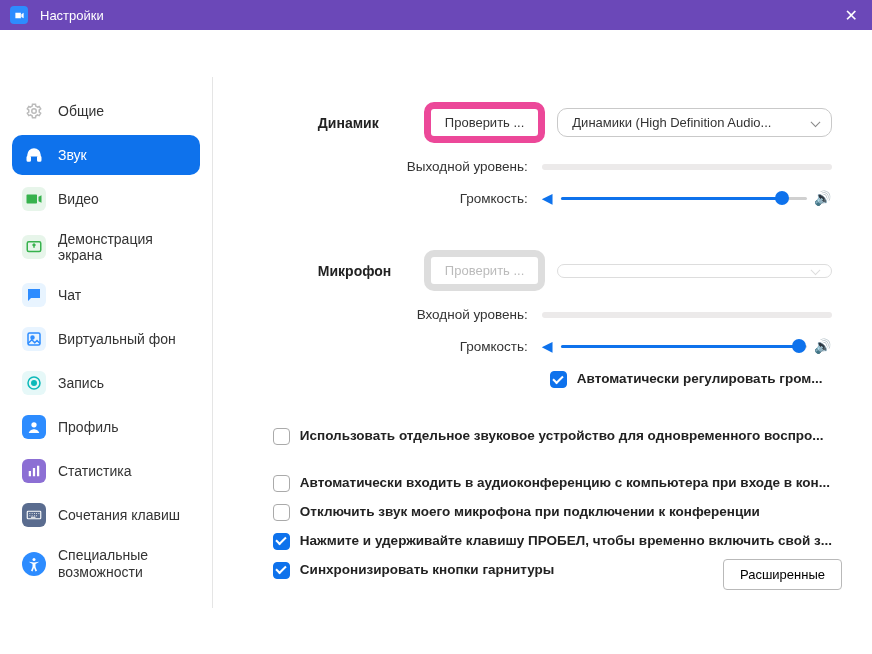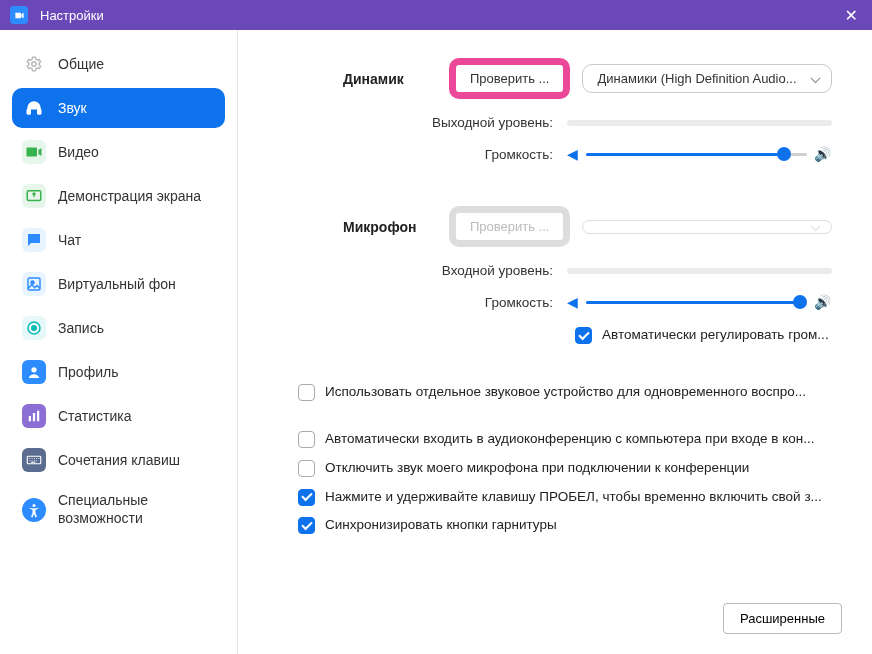--- a/index.html
+++ b/index.html
@@ -2,21 +2,21 @@
 <html><head>
 <meta charset="utf-8">
 <style>
   * { box-sizing: border-box; margin: 0; padding: 0; font-family: -apple-system, BlinkMacSystemFont, "Segoe UI", Arial, sans-serif; }
   body { width: 872px; height: 654px; background: #fff; overflow: hidden; }
   .titlebar { height: 30px; background: #6b48b8; display: flex; align-items: center; padding: 0 10px; color: #fff; font-size: 13px; justify-content: space-between; }
   .titlebar-left { display: flex; align-items: center; gap: 12px; }
   .app-icon { width: 18px; height: 18px; background: #2d8cff; border-radius: 4px; display: flex; align-items: center; justify-content: center; }
   .app-icon svg { width: 11px; height: 11px; fill: #fff; }
   .close-btn { cursor: pointer; font-size: 16px; padding: 0 4px; }
-  .content { display: flex; height: 624px; }
+  .content { display: flex; height: 624px; align-items: center; }
   .sidebar { width: 238px; border-right: 1px solid #e5e5e5; padding: 14px 12px; }
   .sidebar-item { display: flex; align-items: center; gap: 12px; padding: 8px 10px; border-radius: 10px; cursor: pointer; font-size: 14px; color: #333; margin-bottom: 4px; }
   .sidebar-item.active { background: #0e72ec; color: #fff; }
   .sidebar-item.active .side-icon svg { fill: #fff; stroke: #fff; }
   .side-icon { width: 24px; height: 24px; display: flex; align-items: center; justify-content: center; border-radius: 6px; flex-shrink: 0; }
   .side-icon svg { width: 18px; height: 18px; }
   .main { flex: 1; padding: 28px 40px 20px 60px; position: relative; display: flex; flex-direction: column; }
   .row { display: flex; align-items: center; margin-bottom: 16px; }
   .section-label { width: 106px; font-weight: 600; font-size: 14px; color: #222; }
   .label-right { width: 210px; text-align: right; font-size: 13.5px; color: #333; padding-right: 14px; }
@@ -31,21 +31,21 @@
   .vol-icon { color: #0e72ec; font-size: 14px; }
   .vol-icon.muted { color: #999; }
   .slider { flex: 1; height: 3px; background: #d0d0d0; border-radius: 2px; position: relative; cursor: pointer; }
   .slider .fill { position: absolute; left: 0; top: 0; bottom: 0; background: #0e72ec; border-radius: 2px; }
   .slider .thumb { position: absolute; top: 50%; width: 14px; height: 14px; background: #0e72ec; border-radius: 50%; transform: translate(-50%, -50%); }
   .checkbox-row { display: flex; align-items: flex-start; gap: 10px; font-size: 13.5px; color: #222; margin-bottom: 10px; padding-left: 0; }
   .checkbox-row.indent { padding-left: 232px; }
   .checkbox { width: 17px; height: 17px; border: 1.5px solid #aaa; border-radius: 4px; flex-shrink: 0; display: flex; align-items: center; justify-content: center; cursor: pointer; margin-top: 1px; }
   .checkbox.checked { background: #0e72ec; border-color: #0e72ec; }
   .checkbox.checked::after { content: ""; width: 4px; height: 8px; border: solid #fff; border-width: 0 2px 2px 0; transform: rotate(45deg) translate(-1px, -1px); }
-  .checkbox-label { flex: 1; white-space: nowrap; overflow: hidden; text-overflow: ellipsis; line-height: 1.4; }
+  .checkbox-label { flex: 1; white-space: nowrap; overflow: hidden; text-overflow: ellipsis; line-height: 1.4; font-weight: bold; }
   .section-block { margin-bottom: 28px; margin-left: 45px; }
   .footer { position: absolute; bottom: 20px; right: 30px; }
   .advanced-btn { border: 1px solid #b9b9b9; background: #fff; border-radius: 4px; padding: 7px 16px; font-size: 13px; cursor: pointer; }
   .group-gap { height: 18px; }
 </style>
 </head>
 <body>
 
 <div class="titlebar">
   <div class="titlebar-left">

